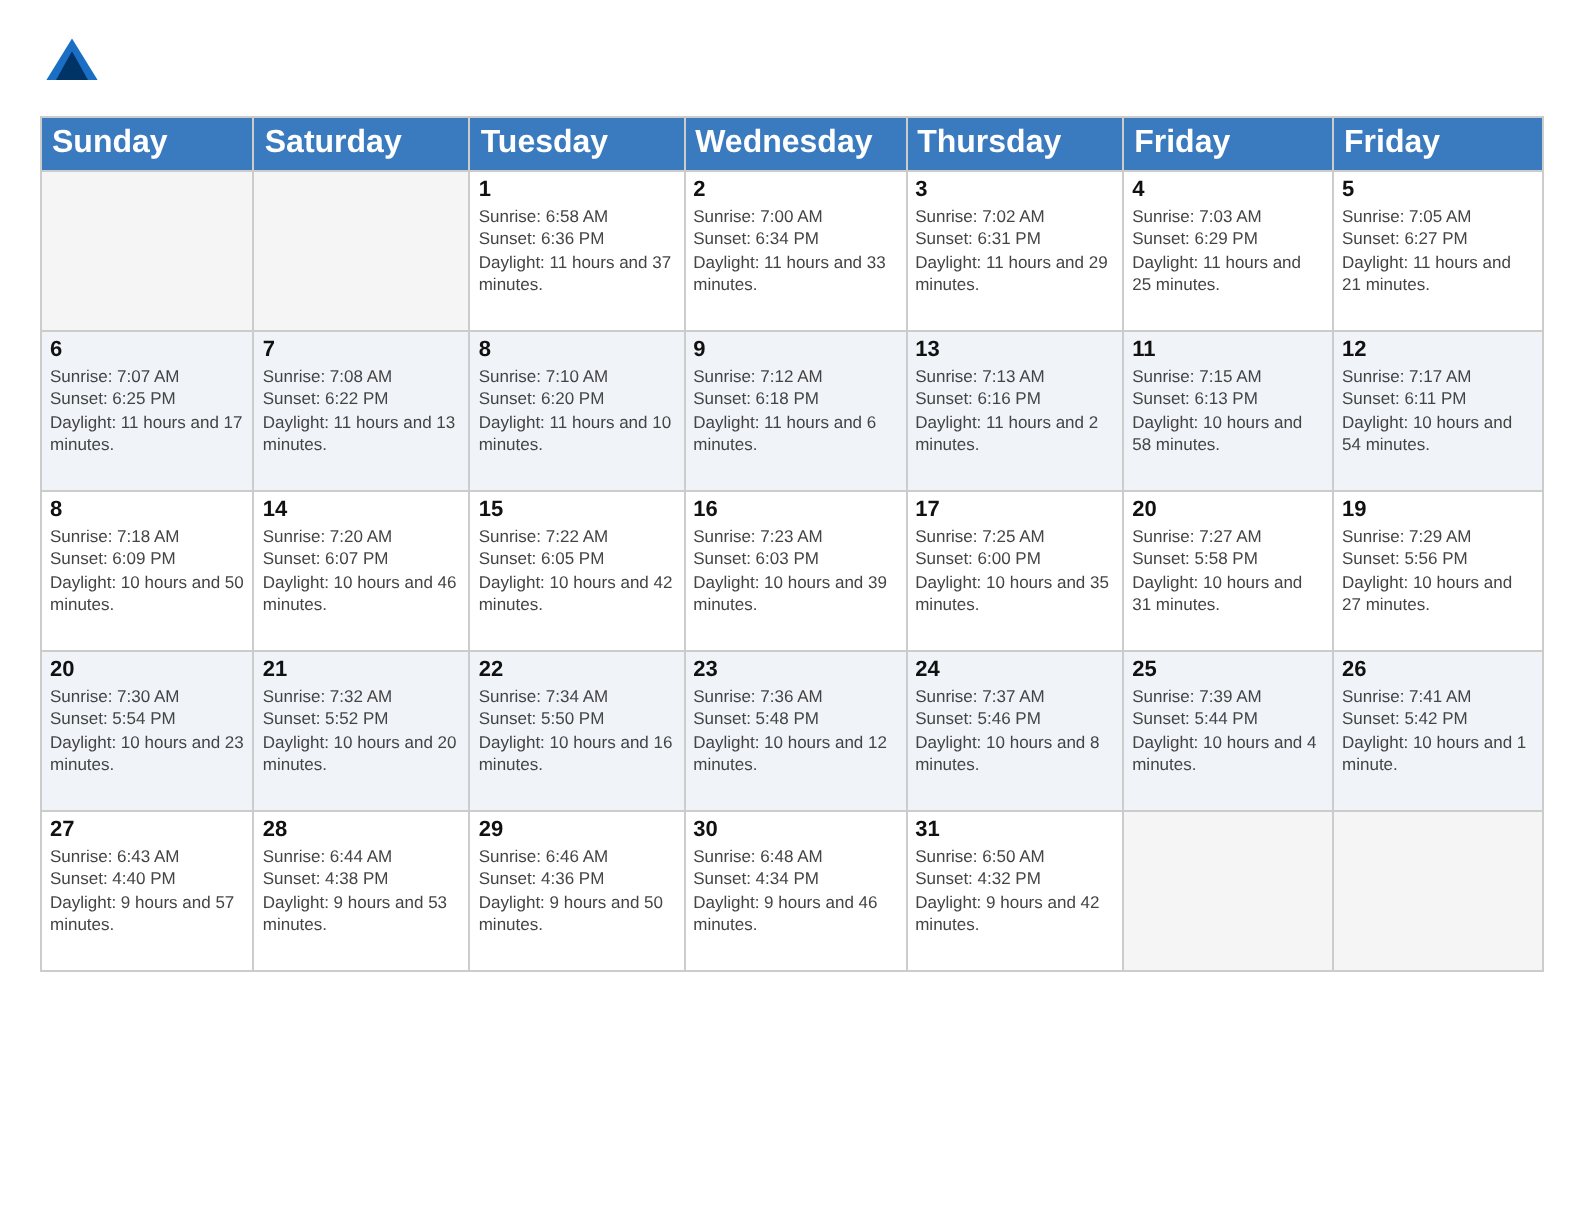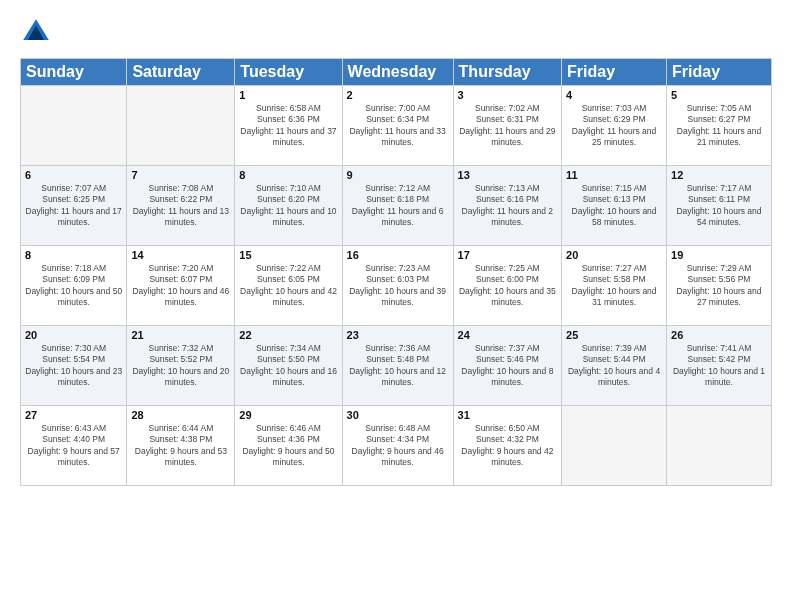--- a/index.html
+++ b/index.html
@@ -82,21 +82,20 @@
       font-size: 11px;
       font-weight: bold;
       color: #111;
       display: block;
       margin-bottom: 2px;
     }
     .day-info {
       font-size: 8.5px;
       color: #444;
       line-height: 1.35;
-      text-align: center;
     }
     .row-bg-even td:not(.empty) { background: #f0f4f8; }
     .row-bg-odd td:not(.empty) { background: #ffffff; }
   </style>
 </head>
 <body>
 
 <div class="page">
   <div class="header">
     <div class="logo">

